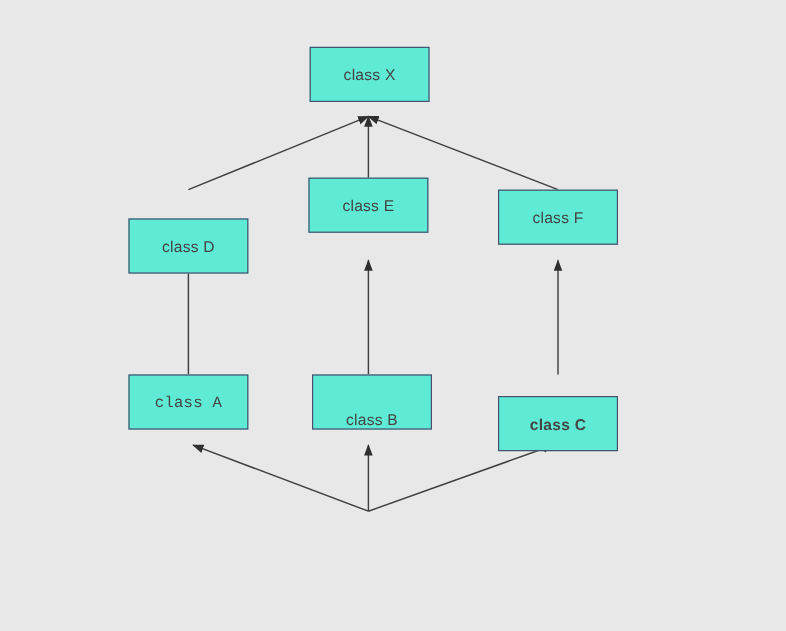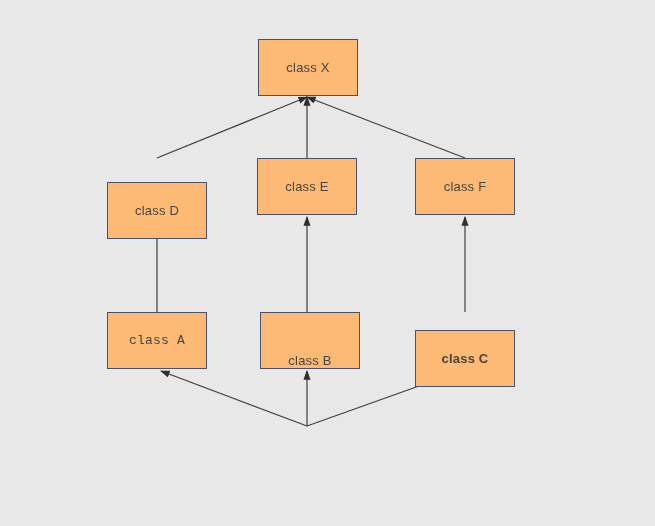--- a/index.html
+++ b/index.html
@@ -18,36 +18,36 @@
   }
   .edges-svg {
     position: absolute;
     left: 0; top: 0;
     width: 655px;
     height: 526px;
   }
   .node {
     position: absolute;
     width: 100px;
-    height: 57px;
+    height: 46px;
     box-sizing: border-box;
-    background: #fdba74;
+    background: #5eead4;
     border: 1px solid #4a4f6d;
     display: flex;
     align-items: center;
     justify-content: center;
     font-size: 13px;
     color: #454545;
     letter-spacing: 0.2px;
     white-space: nowrap;
   }
   
   .node-x       { left: 258px; top: 39px;  }
   .node-d       { left: 107px; top: 158px; margin-top: 24px; }
-  .node-e       { left: 257px; top: 158px; }
+  .node-e       { left: 257px; top: 148px; }
   .node-f       { left: 415px; top: 158px; }
   .node-a       { left: 107px; top: 312px; font-family: Liberation Mono, monospace; }
   .node-b       { left: 260px; top: 312px; align-items: flex-end; }
   .node-c       { left: 415px; top: 330px; font-weight: bold; }
   .node-myclass { left: 257px; top: 426px; }
   line.edge {
     stroke: #3f3f3f;
     stroke-width: 1.2;
   }
 </style>

